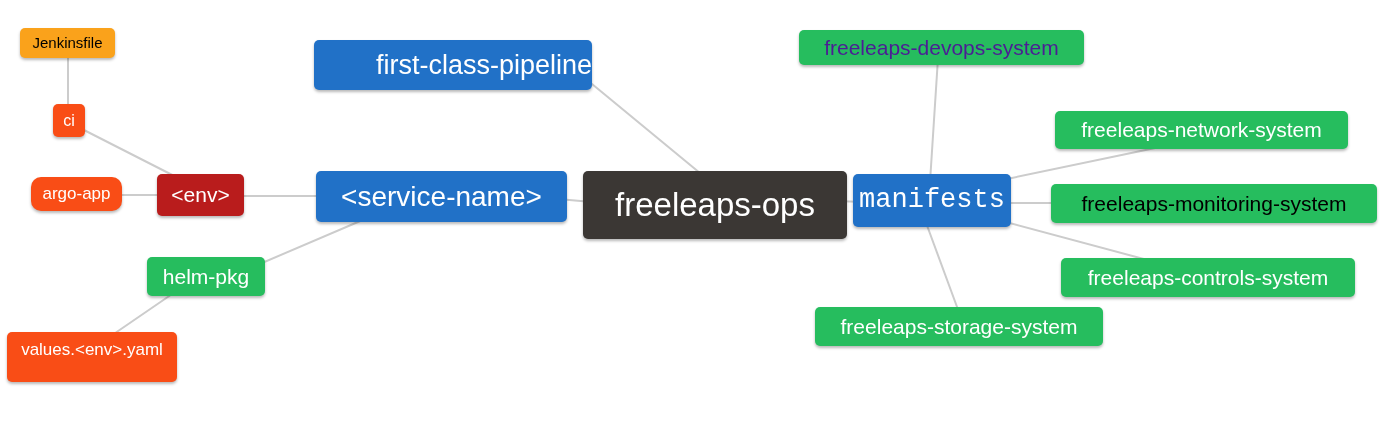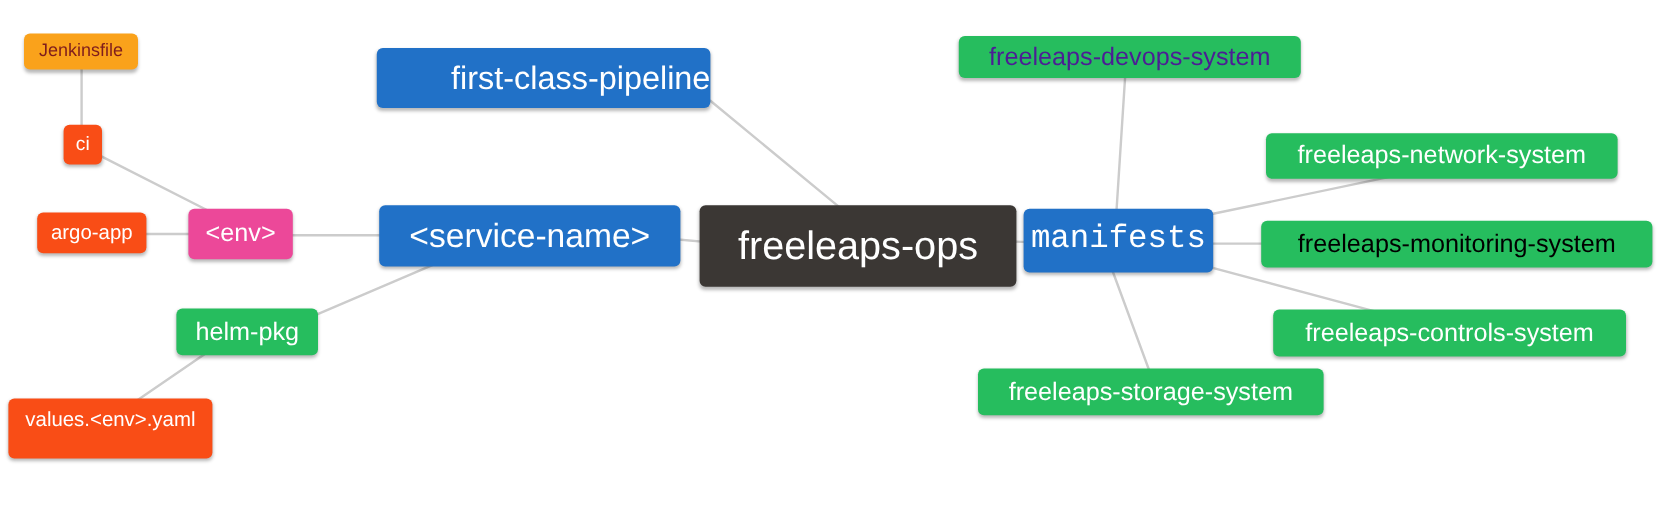--- a/index.html
+++ b/index.html
@@ -46,24 +46,24 @@
       <line x1="178" y1="290" x2="105" y2="340" stroke="#CCCCCC" stroke-width="2" stroke-linecap="round"></line>
       <line x1="592" y1="84" x2="706" y2="178" stroke="#CCCCCC" stroke-width="2" stroke-linecap="round"></line>
       <line x1="558" y1="199" x2="592" y2="202" stroke="#CCCCCC" stroke-width="2" stroke-linecap="round"></line>
       <line x1="838" y1="201" x2="862" y2="202" stroke="#CCCCCC" stroke-width="2" stroke-linecap="round"></line>
       <line x1="938" y1="58" x2="930" y2="182" stroke="#CCCCCC" stroke-width="2" stroke-linecap="round"></line>
       <line x1="1002" y1="180" x2="1160" y2="147" stroke="#CCCCCC" stroke-width="2" stroke-linecap="round"></line>
       <line x1="1002" y1="203" x2="1060" y2="203" stroke="#CCCCCC" stroke-width="2" stroke-linecap="round"></line>
       <line x1="1002" y1="221" x2="1155" y2="262" stroke="#CCCCCC" stroke-width="2" stroke-linecap="round"></line>
       <line x1="925" y1="220" x2="960" y2="315" stroke="#CCCCCC" stroke-width="2" stroke-linecap="round"></line>
     </svg>
-<div class="node" style="left: 20px; top: 28px; width: 95px; height: 30px; line-height: 30px; font-size: 15px; background: rgb(250, 162, 27); color: #7f1d1d;">Jenkinsfile</div>
+<div class="node" style="left: 20px; top: 28px; width: 95px; height: 30px; line-height: 30px; font-size: 15px; background: rgb(250, 162, 27); color: #000000;">Jenkinsfile</div>
     <div class="node" style="left: 53px; top: 104px; width: 32px; height: 33px; line-height: 33px; font-size: 16px; background: rgb(249, 77, 22); color: rgb(255, 255, 255);">ci</div>
-    <div class="node" style="left: 31px; top: 177px; width: 91px; height: 34px; line-height: 34px; font-size: 17px; background: rgb(249, 77, 22); color: rgb(255, 255, 255);">argo-app</div>
-    <div class="node" style="left: 157px; top: 174px; width: 87px; height: 42px; line-height: 42px; font-size: 21px; background: #ec4899; color: rgb(255, 255, 255);">&lt;env&gt;</div>
+    <div class="node" style="left: 31px; top: 177px; width: 91px; height: 34px; line-height: 34px; font-size: 17px; background: rgb(249, 77, 22); color: rgb(255, 255, 255); border-radius: 10px;">argo-app</div>
+    <div class="node" style="left: 157px; top: 174px; width: 87px; height: 42px; line-height: 42px; font-size: 21px; background: #b91c1c; color: rgb(255, 255, 255);">&lt;env&gt;</div>
     <div class="node" style="left: 147px; top: 257px; width: 118px; height: 39px; line-height: 39px; font-size: 21px; background: rgb(38, 189, 94); color: rgb(255, 255, 255);">helm-pkg</div>
     <div class="node" style="left: 7px; top: 332px; width: 170px; height: 50px; line-height: 35px; font-size: 17px; background: rgb(249, 77, 22); color: rgb(255, 255, 255);">values.&lt;env&gt;.yaml</div>
     <div class="node" style="left: 314px; top: 40px; width: 278px; height: 50px; line-height: 50px; font-size: 27px; background: rgb(33, 113, 199); color: rgb(255, 255, 255); text-align: right;">first-class-pipeline</div>
     <div class="node" style="left: 316px; top: 171px; width: 251px; height: 51px; line-height: 51px; font-size: 28px; background: rgb(33, 113, 199); color: #ffffff;">&lt;service-name&gt;</div>
     <div class="node" style="left: 583px; top: 171px; width: 264px; height: 68px; line-height: 68px; font-size: 33px; background: rgb(59, 55, 52); color: rgb(255, 255, 255);">freeleaps-ops</div>
     <div class="node" style="left: 853px; top: 174px; width: 158px; height: 53px; line-height: 53px; font-size: 27px; background: rgb(33, 113, 199); color: rgb(255, 255, 255); font-family: Liberation Mono, monospace;">manifests</div>
     <div class="node" style="left: 799px; top: 30px; width: 285px; height: 35px; line-height: 35px; font-size: 21px; background: rgb(38, 189, 94); color: #4c1d95;">freeleaps-devops-system</div>
     <div class="node" style="left: 1055px; top: 111px; width: 293px; height: 38px; line-height: 38px; font-size: 21px; background: rgb(38, 189, 94); color: rgb(255, 255, 255);">freeleaps-network-system</div>
     <div class="node" style="left: 1051px; top: 184px; width: 326px; height: 39px; line-height: 39px; font-size: 21px; background: rgb(38, 189, 94); color: #000000;">freeleaps-monitoring-system</div>
     <div class="node" style="left: 1061px; top: 258px; width: 294px; height: 39px; line-height: 39px; font-size: 21px; background: rgb(38, 189, 94); color: rgb(255, 255, 255);">freeleaps-controls-system</div>

